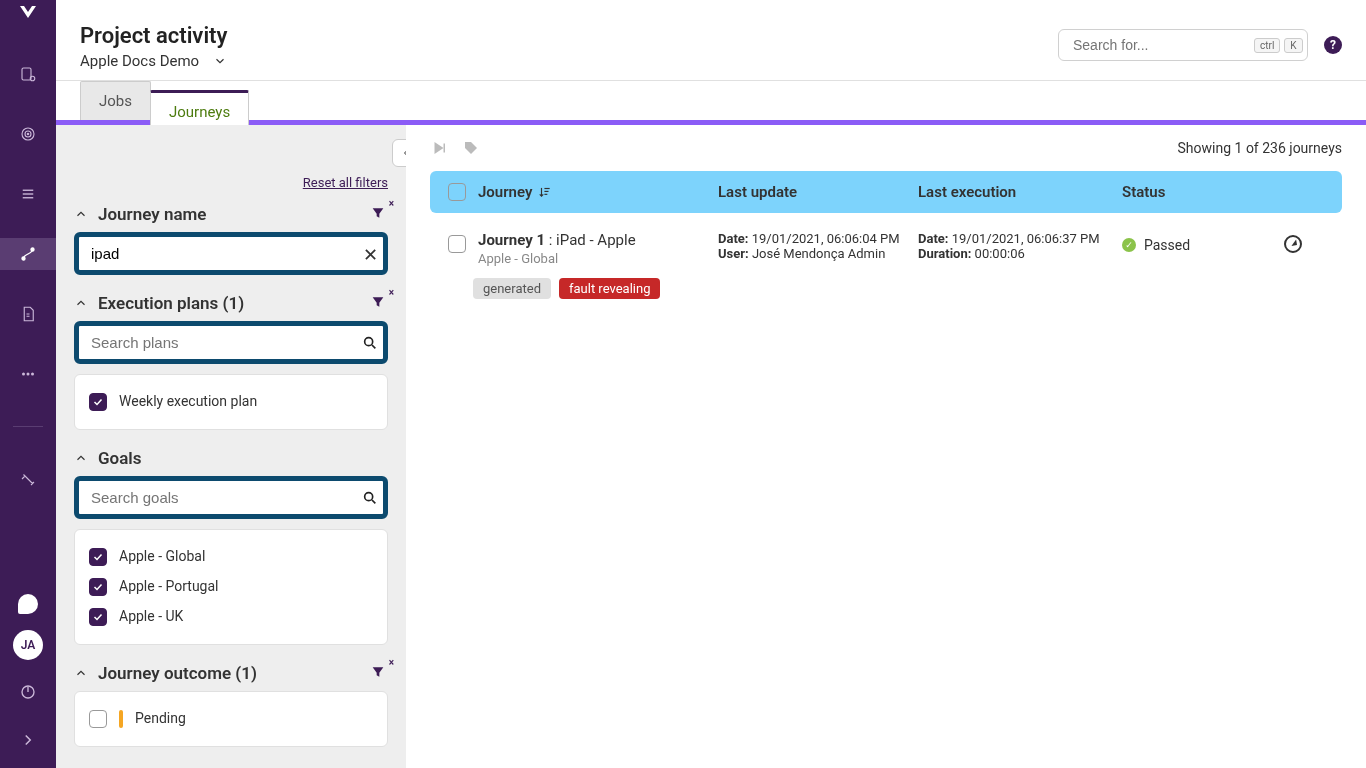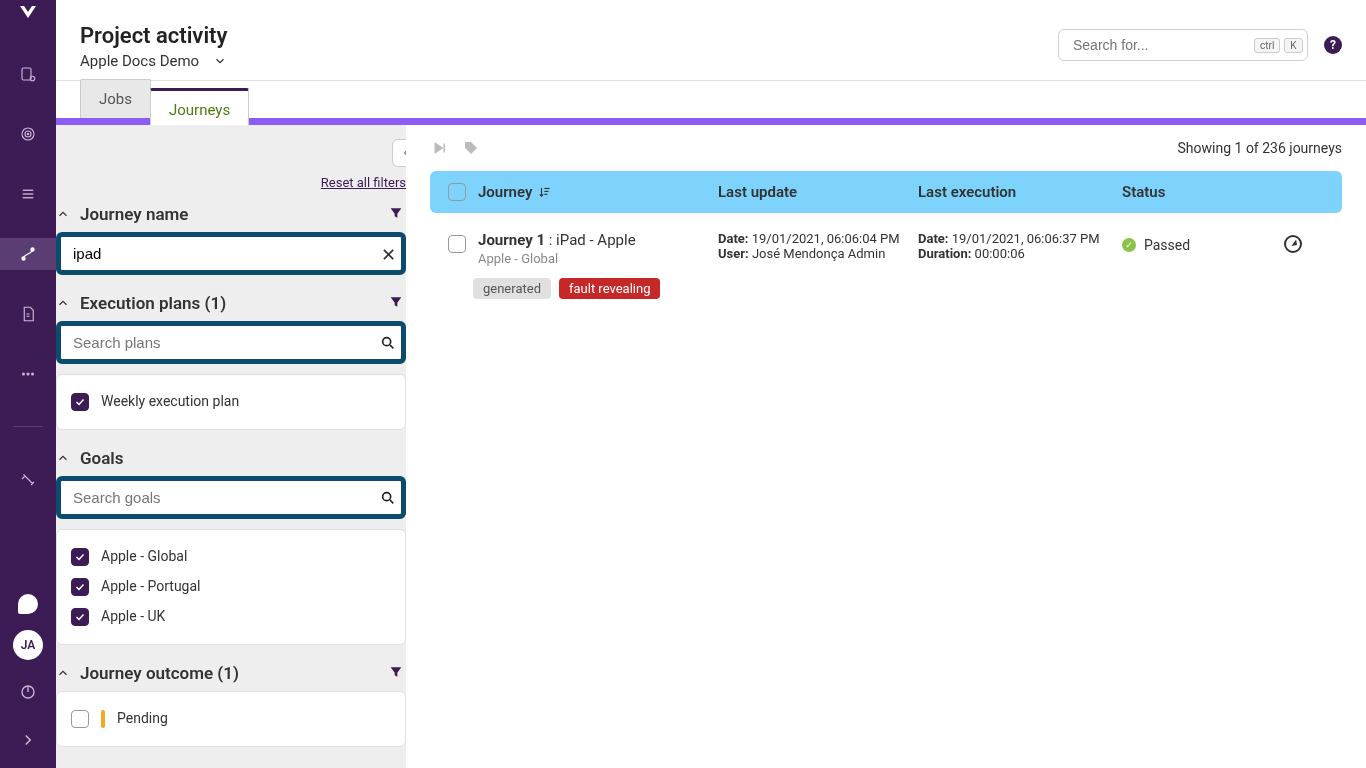--- a/index.html
+++ b/index.html
@@ -28,29 +28,29 @@
 .page-title { font-size: 22px; font-weight: 600; color:#222; margin-bottom: 4px; }
 .project-select { display:flex; align-items:center; gap:8px; font-size:15px; color:#333; cursor:pointer;justify-content:space-between; }
 .header-right { display:flex; align-items:center; gap:16px; padding-top:6px; }
 .search-box { display:flex; align-items:center; border:1px solid #d0d0d0; border-radius:6px; padding:4px 8px; width:250px; height:32px; }
 .search-box input { border:none; outline:none; flex:1; font-size:14px; color:#666; }
 .kbd-chips { display:flex; gap:4px; }
 .kbd-chips span { font-size:10px; border:1px solid #ccc; border-radius:3px; padding:1px 5px; color:#666; background:#f5f5f5; }
 .help-circle { width:18px; height:18px; border-radius:50%; background:#3d1c56; color:#fff; font-size:12px; font-weight:700; display:flex; align-items:center; justify-content:center; }
 
 
-.tabs { display:flex; align-items:flex-end; padding: 0 24px; border-bottom: 7px solid #8b5cf6; height:44px; }
+.tabs { display:flex; align-items:flex-end; padding: 0 24px; border-bottom: 5px solid #8b5cf6; height:44px; }
 .tab { padding: 10px 18px; border: 1px solid #ccc; border-bottom: none; background:#e8e8e8; color:#555; border-radius: 2px 2px 0 0; cursor:pointer; font-size:15px; margin-right:-1px; }
 .tab.active { background:#fff; color:#4d7c0f; border-top: 3px solid #3d1c56; position:relative; top:11px; }
 
 
 .body { flex:1; display:flex; overflow:hidden; }
 
 
-.filters { width: 350px; background:#eee; overflow-y:auto; padding-top: 50px; position:relative; }
+.filters { width: 350px; background:#eee; overflow-y:auto; padding: 18px; padding-top: 50px; position:relative; }
 .collapse-btn { position:absolute; top:14px; right:-14px; width:28px; height:28px; border:1px solid #ccc; border-radius:6px; background:#fff; display:flex; align-items:center;justify-content:center; cursor:pointer; z-index:5; }
 .reset-link { text-align:right; font-size:13px; color:#3d1c56; text-decoration:underline; margin-bottom:14px; cursor:pointer; }
 
 .filter-group { margin-bottom: 18px; }
 .filter-header { display:flex; align-items:center; justify-content:space-between; margin-bottom:8px; cursor:pointer; }
 .filter-title { display:flex; align-items:center; gap:10px; font-size:17px; font-weight:600; color:#333; }
 .filter-funnel { width:18px; height:18px; color:#3d1c56; position:relative; }
 .filter-funnel::after { content:"×"; position:absolute; top:-7px; right:-6px; font-size:10px; font-weight:bold; }
 
 .text-input-row { position:relative; }

